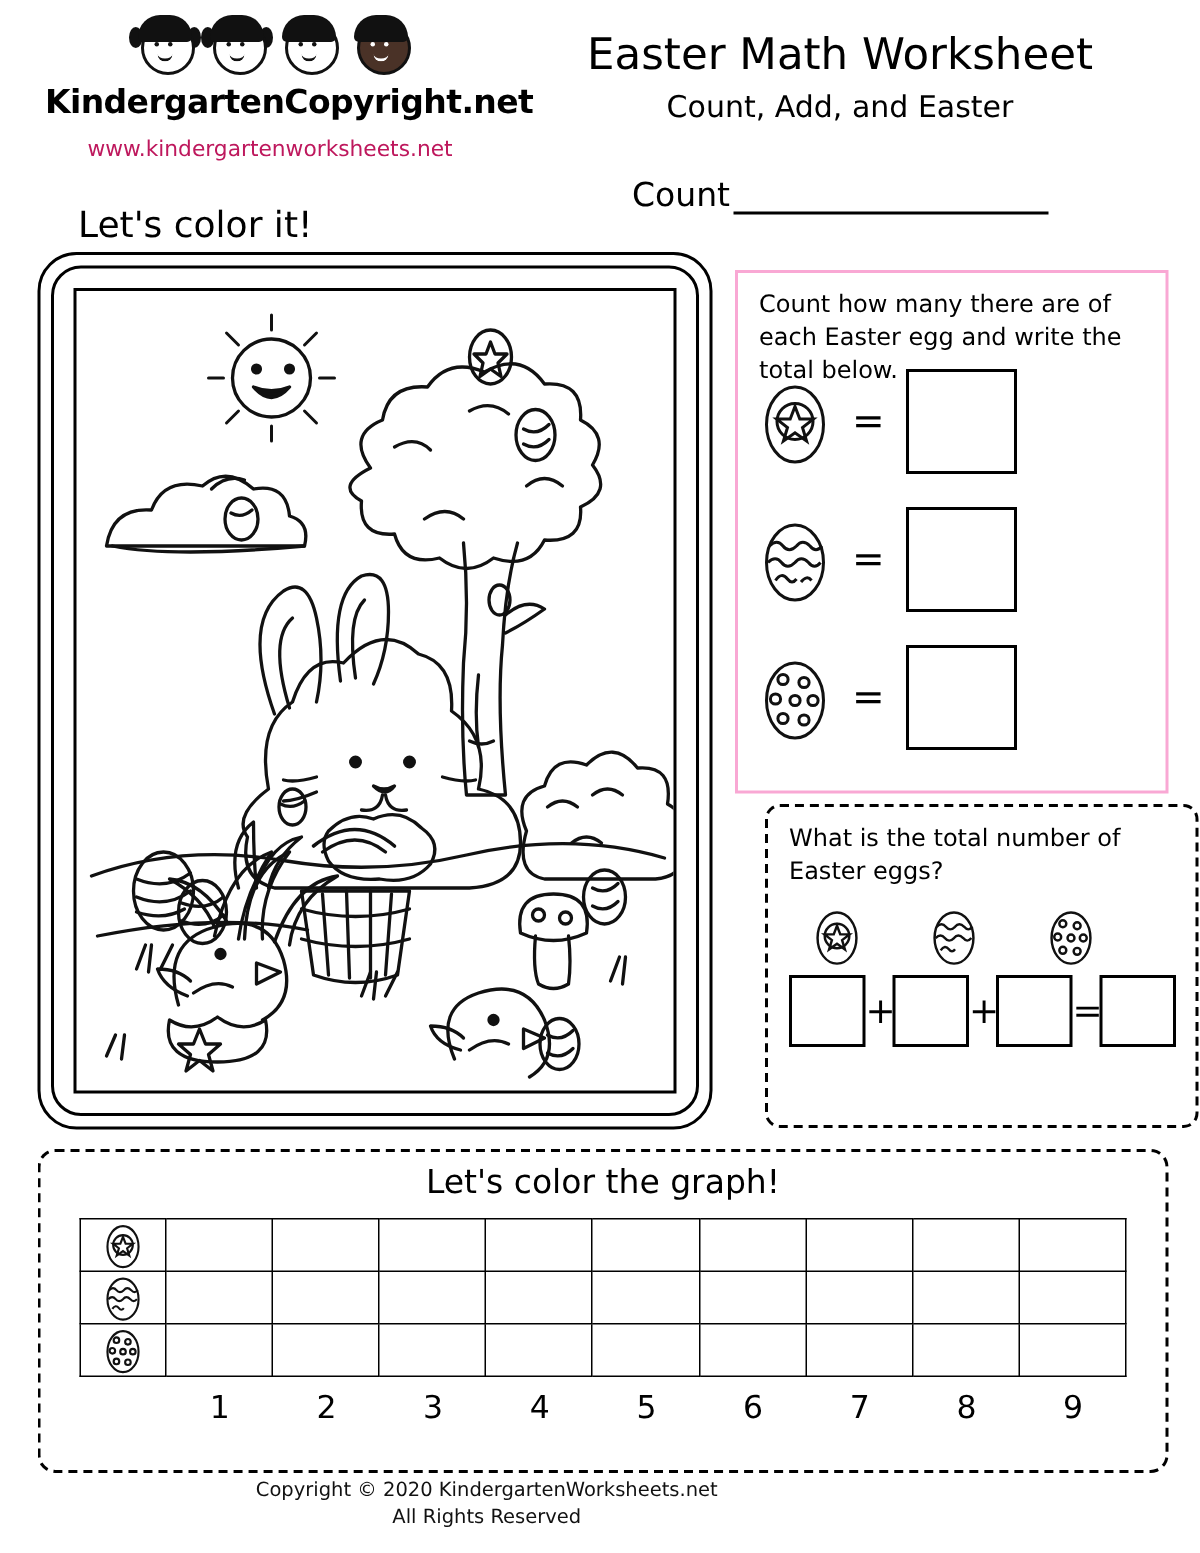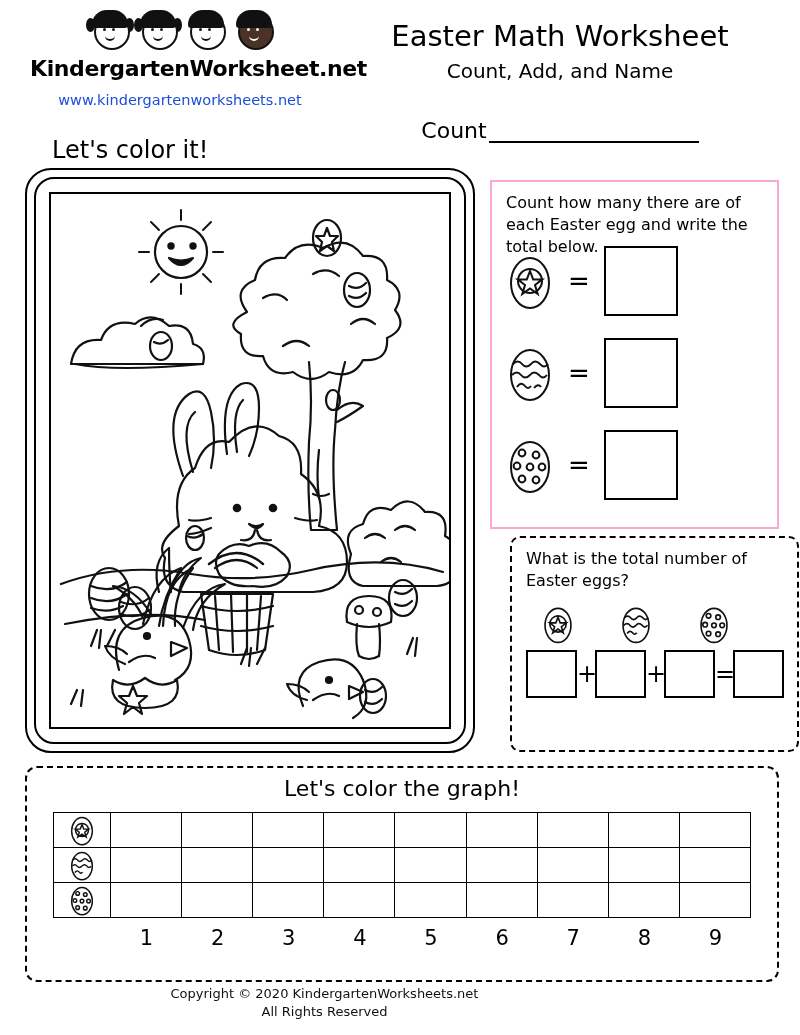--- a/index.html
+++ b/index.html
@@ -91,21 +91,21 @@
     font-size: 22px;
     letter-spacing: -0.4px;
     line-height: 26px;
     white-space: nowrap;
   }
   .logo-text .net { font-weight: bold; }
   .logo-url {
     margin-top: 10px;
     font-size: 14.5px;
     font-family: "DejaVu Sans", sans-serif;
-    color: #1d4ed8;
+    color: #be185d;
   }
 
   .title-block {
     position: absolute;
     left: 340px;
     top: 18px;
     width: 440px;
     text-align: center;
   }
   .title-main {
@@ -367,27 +367,27 @@
           <div class="mouth"></div>
       </div>
       <div class="kid dark" style="left:166px;">
         <div class="head"></div>
           <div class="hair"></div>
         <div class="eye l"></div>
           <div class="eye r"></div>
           <div class="mouth"></div>
       </div>
     </div>
-    <div class="logo-text"><span>Kindergarten</span><span>Worksheet</span><span class="net">.net</span></div>
+    <div class="logo-text"><span>Kindergarten</span><span>Copyright</span><span class="net">.net</span></div>
     <div class="logo-url">www.kindergartenworksheets.net</div>
   </div>
 
   <div class="title-block">
     <div class="title-main">Easter Math Worksheet</div>
-    <div class="title-sub">Count, Add, and Name</div>
+    <div class="title-sub">Count, Add, and Easter</div>
   </div>
 
   <div class="name-row">
     <span>Count</span><span class="name-line"></span>
   </div>
 </div>
 
 <div class="color-label">Let's color it!</div>
 
 <div class="scallop-box">

